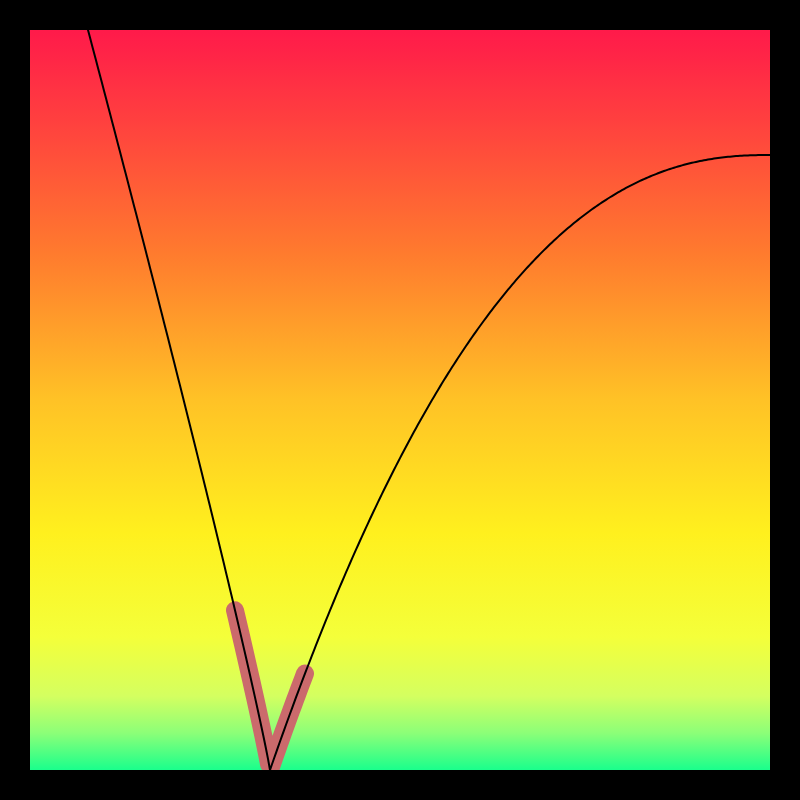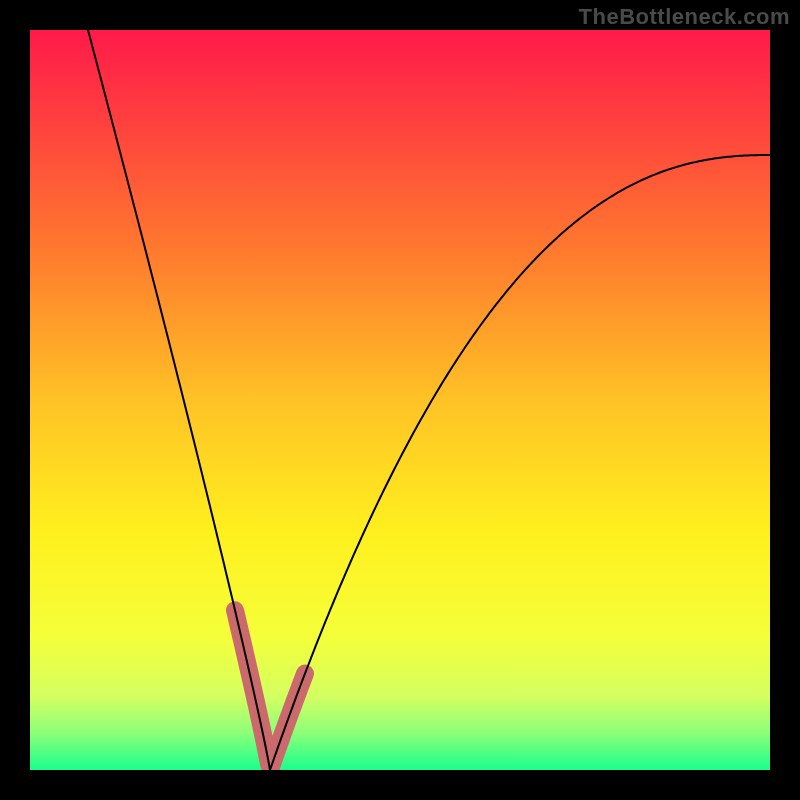--- a/index.html
+++ b/index.html
@@ -32,21 +32,20 @@
     user-select: none;
   }
   svg {
     display: block;
   }
 </style>
 </head>
 <body>
 
 <div class="frame">
-  <div class="watermark">TheBottleneck.com</div>
 
   <svg id="scene" class="scene" width="800" height="800" viewBox="0 0 800 800">
     <defs>
       <linearGradient id="bg-grad" x1="0" y1="0" x2="0" y2="1">
           <stop offset="0%" stop-color="#ff1a4a"></stop>
           <stop offset="12%" stop-color="#ff3f3f"></stop>
           <stop offset="30%" stop-color="#ff7a2e"></stop>
           <stop offset="50%" stop-color="#ffc226"></stop>
           <stop offset="68%" stop-color="#fff01e"></stop>
           <stop offset="82%" stop-color="#f4ff3a"></stop>

